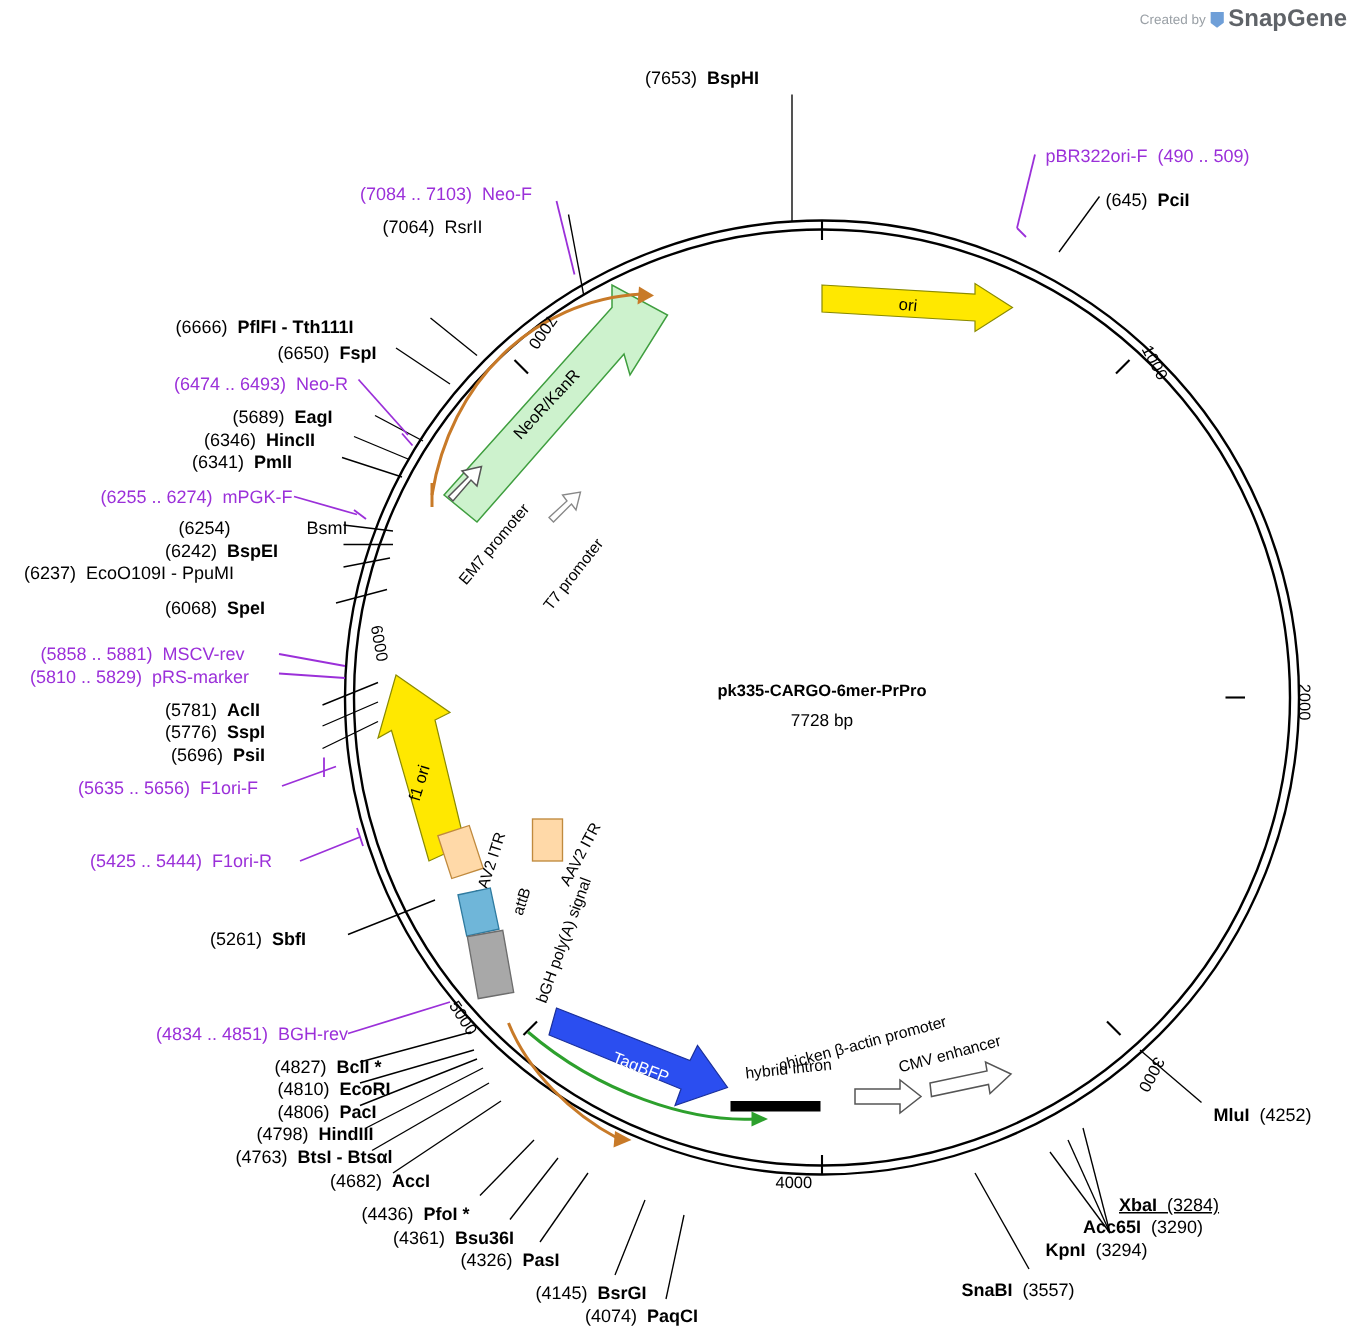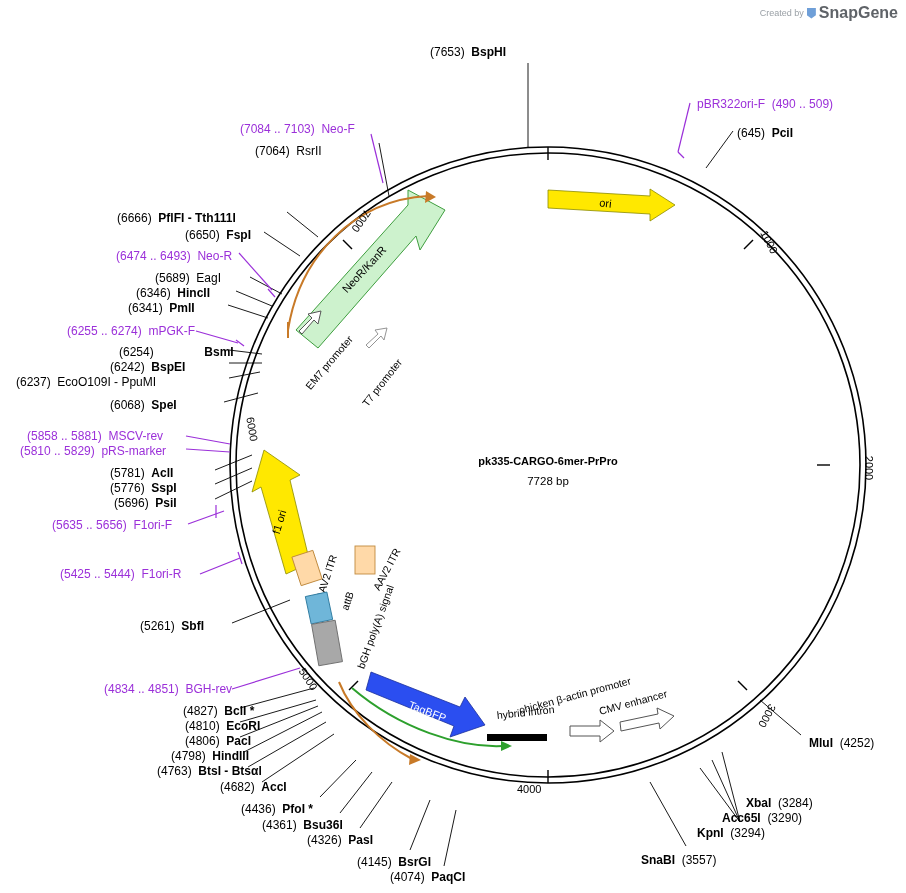--- a/index.html
+++ b/index.html
@@ -203,25 +203,25 @@
     <div class="tick-lbl" style="left: 240px; top: 423px; transform: rotate(80deg);">6000</div>
     <div class="tick-lbl" style="left: 349px; top: 215px; transform: rotate(125deg);">7000</div>
     <div class="lbl" style="left: 430px; top: 45px;"><span class="pos">(7653)</span>&nbsp;&nbsp;<span style="font-weight: bold;">BspHI</span></div>
     <div class="lbl purple" style="left: 697px; top: 97px;"><span style="color: rgb(155, 48, 217); font-weight: normal;">pBR322ori-F</span>&nbsp;&nbsp;<span class="pos">(490 .. 509)</span></div>
     <div class="lbl" style="left: 737px; top: 126px;"><span class="pos">(645)</span>&nbsp;&nbsp;<span style="font-weight: bold;">PciI</span></div>
     <div class="lbl purple" style="left: 240px; top: 122px;"><span class="pos">(7084 .. 7103)</span>&nbsp;&nbsp;<span style="color: rgb(155, 48, 217); font-weight: normal;">Neo-F</span></div>
     <div class="lbl" style="left: 255px; top: 144px;"><span class="pos">(7064)</span>&nbsp;&nbsp;<span style="font-weight: normal; text-align: center;">RsrII</span></div>
     <div class="lbl" style="left: 117px; top: 211px;"><span class="pos">(6666)</span>&nbsp;&nbsp;<span style="font-weight: bold;">PflFI  - Tth111I</span></div>
     <div class="lbl" style="left: 185px; top: 228px;"><span class="pos">(6650)</span>&nbsp;&nbsp;<span style="font-weight: bold;">FspI</span></div>
     <div class="lbl purple" style="left: 116px; top: 249px;"><span class="pos">(6474 .. 6493)</span>&nbsp;&nbsp;<span style="color: rgb(155, 48, 217); font-weight: normal;">Neo-R</span></div>
-    <div class="lbl" style="left: 155px; top: 271px;"><span class="pos">(5689)</span>&nbsp;&nbsp;<span style="font-weight: normal; margin-top: 16px;">EagI</span></div>
+    <div class="lbl" style="left: 155px; top: 271px;"><span class="pos">(5689)</span>&nbsp;&nbsp;<span style="font-weight: bold; margin-top: 16px;">EagI</span></div>
     <div class="lbl" style="left: 136px; top: 286px;"><span class="pos">(6346)</span>&nbsp;&nbsp;<span style="font-weight: bold;">HincII</span></div>
     <div class="lbl" style="left: 128px; top: 301px;"><span class="pos">(6341)</span>&nbsp;&nbsp;<span style="font-weight: bold;">PmlI</span></div>
     <div class="lbl purple" style="left: 67px; top: 324px;"><span class="pos">(6255 .. 6274)</span>&nbsp;&nbsp;<span style="color: rgb(155, 48, 217); font-weight: normal;">mPGK-F</span></div>
-    <div class="lbl" style="left: 119px; top: 345px;"><span class="pos">(6254)</span>&nbsp;&nbsp;<span style="font-weight: bold; padding-left: 44px;">BsmI</span></div>
+    <div class="lbl" style="left: 119px; top: 345px;"><span class="pos">(6254)</span>&nbsp;&nbsp;<span style="font-weight: normal; padding-left: 44px;">BsmI</span></div>
     <div class="lbl" style="left: 110px; top: 360px;"><span class="pos">(6242)</span>&nbsp;&nbsp;<span style="font-weight: bold;">BspEI</span></div>
     <div class="lbl" style="left: 16px; top: 375px;"><span class="pos">(6237)</span>&nbsp;&nbsp;<span style="font-weight: normal;">EcoO109I  - PpuMI</span></div>
     <div class="lbl" style="left: 110px; top: 398px;"><span class="pos">(6068)</span>&nbsp;&nbsp;<span style="font-weight: bold;">SpeI</span></div>
     <div class="lbl purple" style="left: 27px; top: 429px;"><span class="pos">(5858 .. 5881)</span>&nbsp;&nbsp;<span style="color: rgb(155, 48, 217); font-weight: normal;">MSCV-rev</span></div>
     <div class="lbl purple" style="left: 20px; top: 444px;"><span class="pos">(5810 .. 5829)</span>&nbsp;&nbsp;<span style="color: rgb(155, 48, 217); font-weight: normal;">pRS-marker</span></div>
     <div class="lbl" style="left: 110px; top: 466px;"><span class="pos">(5781)</span>&nbsp;&nbsp;<span style="font-weight: bold;">AclI</span></div>
     <div class="lbl" style="left: 110px; top: 481px;"><span class="pos">(5776)</span>&nbsp;&nbsp;<span style="font-weight: bold;">SspI</span></div>
     <div class="lbl" style="left: 114px; top: 496px;"><span class="pos">(5696)</span>&nbsp;&nbsp;<span style="font-weight: bold;">PsiI</span></div>
     <div class="lbl purple" style="left: 52px; top: 518px;"><span class="pos">(5635 .. 5656)</span>&nbsp;&nbsp;<span style="color: rgb(155, 48, 217); font-weight: normal;">F1ori-F</span></div>
     <div class="lbl purple" style="left: 60px; top: 567px;"><span class="pos">(5425 .. 5444)</span>&nbsp;&nbsp;<span style="color: rgb(155, 48, 217); font-weight: normal;">F1ori-R</span></div>
@@ -234,15 +234,15 @@
     <div class="lbl" style="left: 157px; top: 764px;"><span class="pos">(4763)</span>&nbsp;&nbsp;<span style="font-weight: bold;">BtsI  - Btsαl</span></div>
     <div class="lbl" style="left: 220px; top: 780px;"><span class="pos">(4682)</span>&nbsp;&nbsp;<span style="font-weight: bold;">AccI</span></div>
     <div class="lbl" style="left: 241px; top: 802px;"><span class="pos">(4436)</span>&nbsp;&nbsp;<span style="font-weight: bold;">PfoI *</span></div>
     <div class="lbl" style="left: 262px; top: 818px;"><span class="pos">(4361)</span>&nbsp;&nbsp;<span style="font-weight: bold;">Bsu36I</span></div>
     <div class="lbl" style="left: 307px; top: 833px;"><span class="pos">(4326)</span>&nbsp;&nbsp;<span style="font-weight: bold;">PasI</span></div>
     <div class="lbl" style="left: 357px; top: 855px;"><span class="pos">(4145)</span>&nbsp;&nbsp;<span style="font-weight: bold;">BsrGI</span></div>
     <div class="lbl" style="left: 390px; top: 870px;"><span class="pos">(4074)</span>&nbsp;&nbsp;<span style="font-weight: bold;">PaqCI</span></div>
     <div class="lbl" style="left: 641px; top: 853px;"><span style="font-weight: bold;">SnaBI</span>&nbsp;&nbsp;<span class="pos">(3557)</span></div>
     <div class="lbl" style="left: 697px; top: 826px;"><span style="font-weight: bold;">KpnI</span>&nbsp;&nbsp;<span class="pos">(3294)</span></div>
     <div class="lbl" style="left: 722px; top: 811px;"><span style="font-weight: bold;">Acc65I</span>&nbsp;&nbsp;<span class="pos">(3290)</span></div>
-    <div class="lbl" style="left: 746px; top: 796px;"><span style="font-weight: bold;">XbaI</span>&nbsp;&nbsp;<span class="pos">(3284)</span></div>
+    <div class="lbl" style="left: 746px; top: 796px; text-decoration: underline;"><span style="font-weight: bold;">XbaI</span>&nbsp;&nbsp;<span class="pos">(3284)</span></div>
     <div class="lbl" style="left: 809px; top: 736px;"><span style="font-weight: bold;">MluI</span>&nbsp;&nbsp;<span class="pos">(4252)</span></div>
   </div>
 
 </body></html>

